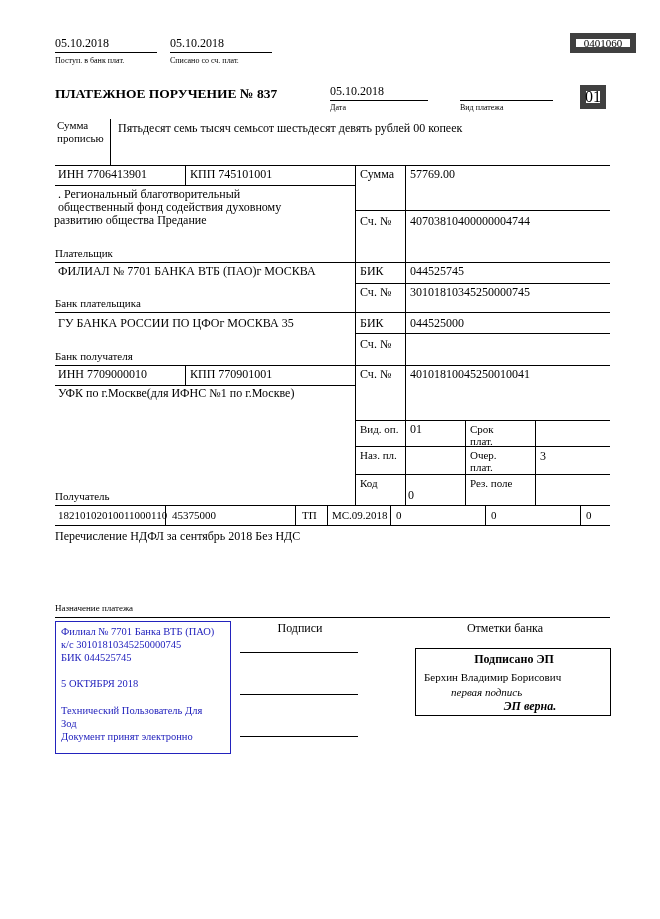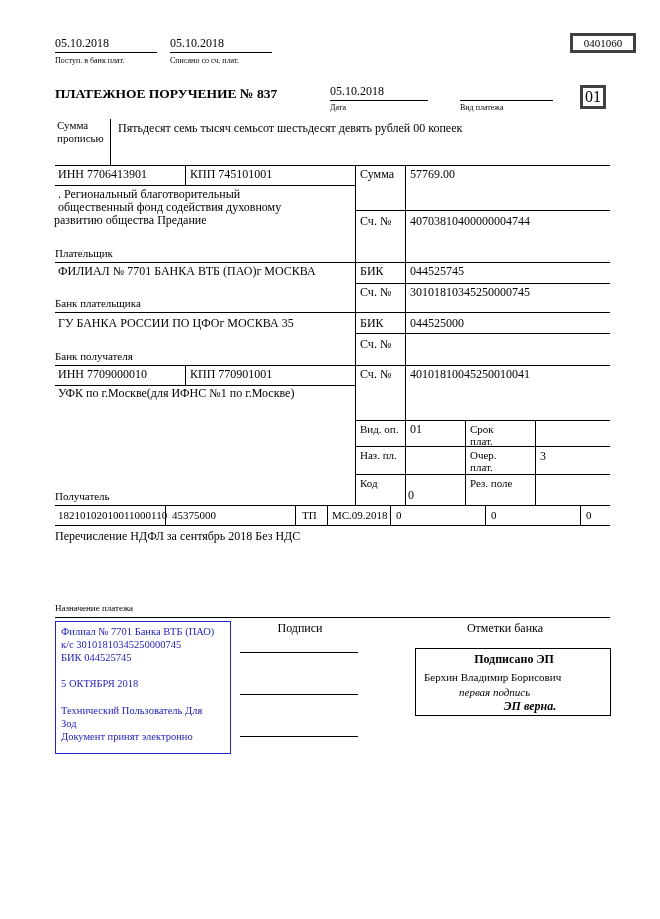--- a/index.html
+++ b/index.html
@@ -11,21 +11,21 @@
   }
   .txt { position:absolute; white-space:nowrap; font-size:12px; line-height:1.15; }
   .s8  { font-size:8px; }
   .s9  { font-size:9px; }
   .s11 { font-size:11px; }
   .s13 { font-size:13.5px; }
   .b { font-weight:bold; }
   .i { font-style:italic; }
   .hl { position:absolute; height:0; border-top:1px solid #000; }
   .vl { position:absolute; width:0; border-left:1px solid #000; }
-  .box { position:absolute; border:3px solid #404040; display:flex; align-items:center; justify-content:center; }
+  .box { position:absolute; border:6px solid #404040; display:flex; align-items:center; justify-content:center; }
   .bluebox { position:absolute; border:1px solid #2323bd; }
   .stampline { position:absolute; left:5px; white-space:nowrap; font-size:10.5px; color:#2323bd; }
   .sigline { position:absolute; height:0; border-top:1px solid #000; }
   .marksbox { position:absolute; border:1px solid #000; }
 </style>
 </head>
 <body>
 
 <div class="page">
 
@@ -152,17 +152,17 @@
 
   <div class="txt" style="left:245px; top:622px; width:110px; text-align:center;">Подписи</div>
   <div class="sigline" style="left:240px; top:652px; width:118px;"></div>
   <div class="sigline" style="left:240px; top:694px; width:118px;"></div>
   <div class="sigline" style="left:240px; top:736px; width:118px;"></div>
 
   <div class="txt" style="left:430px; top:622px; width:150px; text-align:center;">Отметки банка</div>
   <div class="marksbox" style="left:415px; top:648px; width:196px; height:68px;">
     <div class="txt b" style="left:0; top:4px; width:196px; text-align:center;">Подписано ЭП</div>
     <div class="txt s11" style="left:8px; top:22px;">Берхин Владимир Борисович</div>
-    <div class="txt s11 i" style="left:35px; top:37px;margin-left:8px;">первая подпись</div>
+    <div class="txt s11 i" style="left:35px; top:37px;">первая подпись</div>
     <div class="txt b" style="left:16px; top:51px; width:196px; text-align:center;font-style:italic;">ЭП верна.</div>
   </div>
 
 </div>
 
 </body></html>

